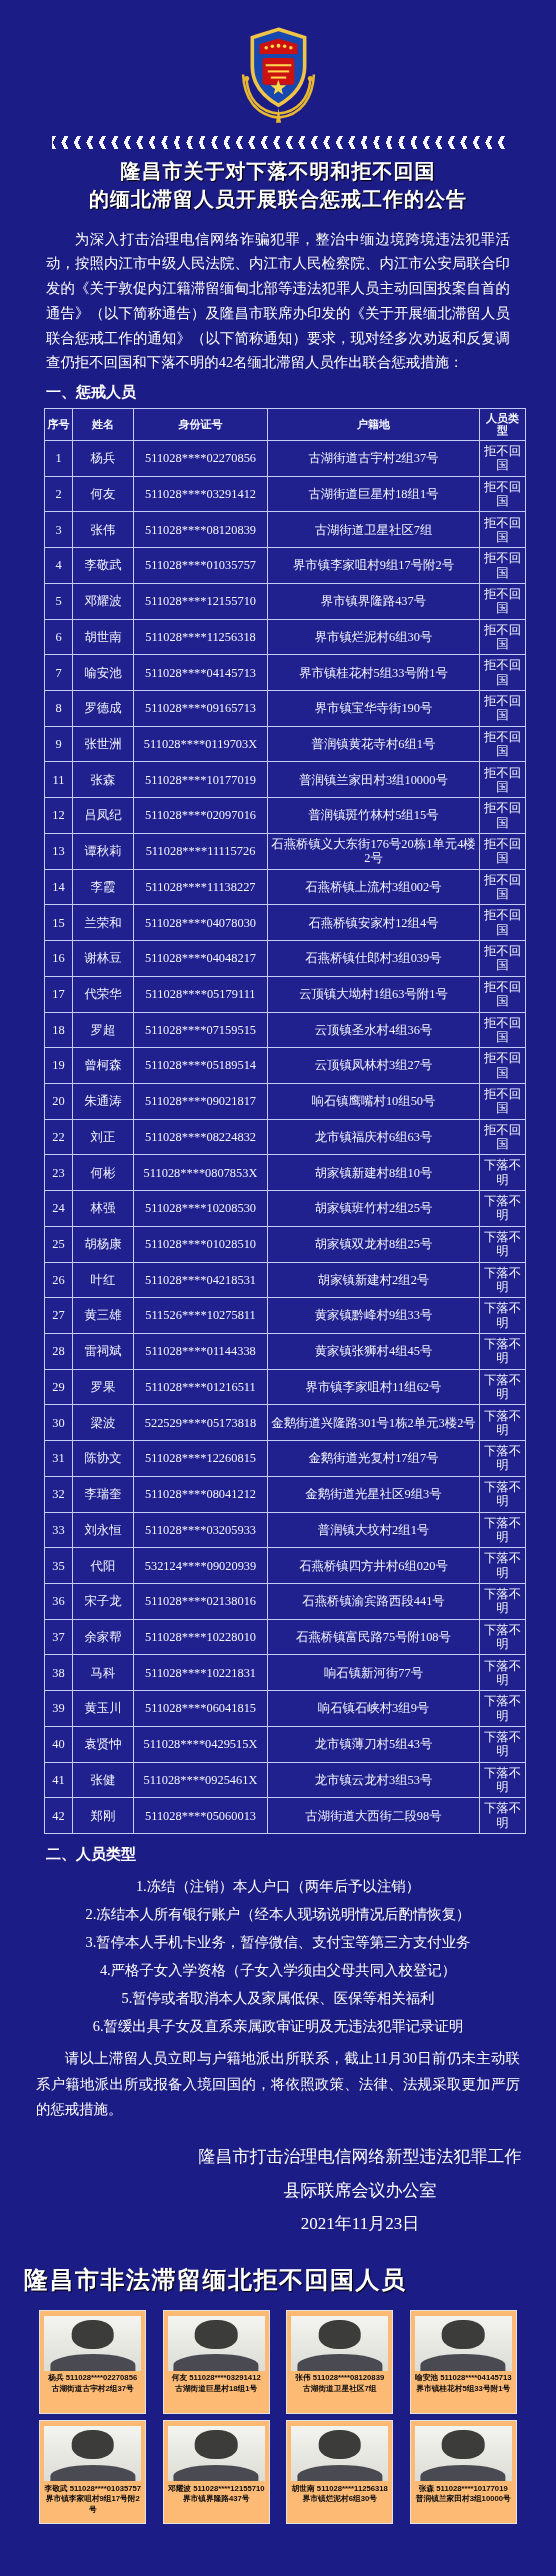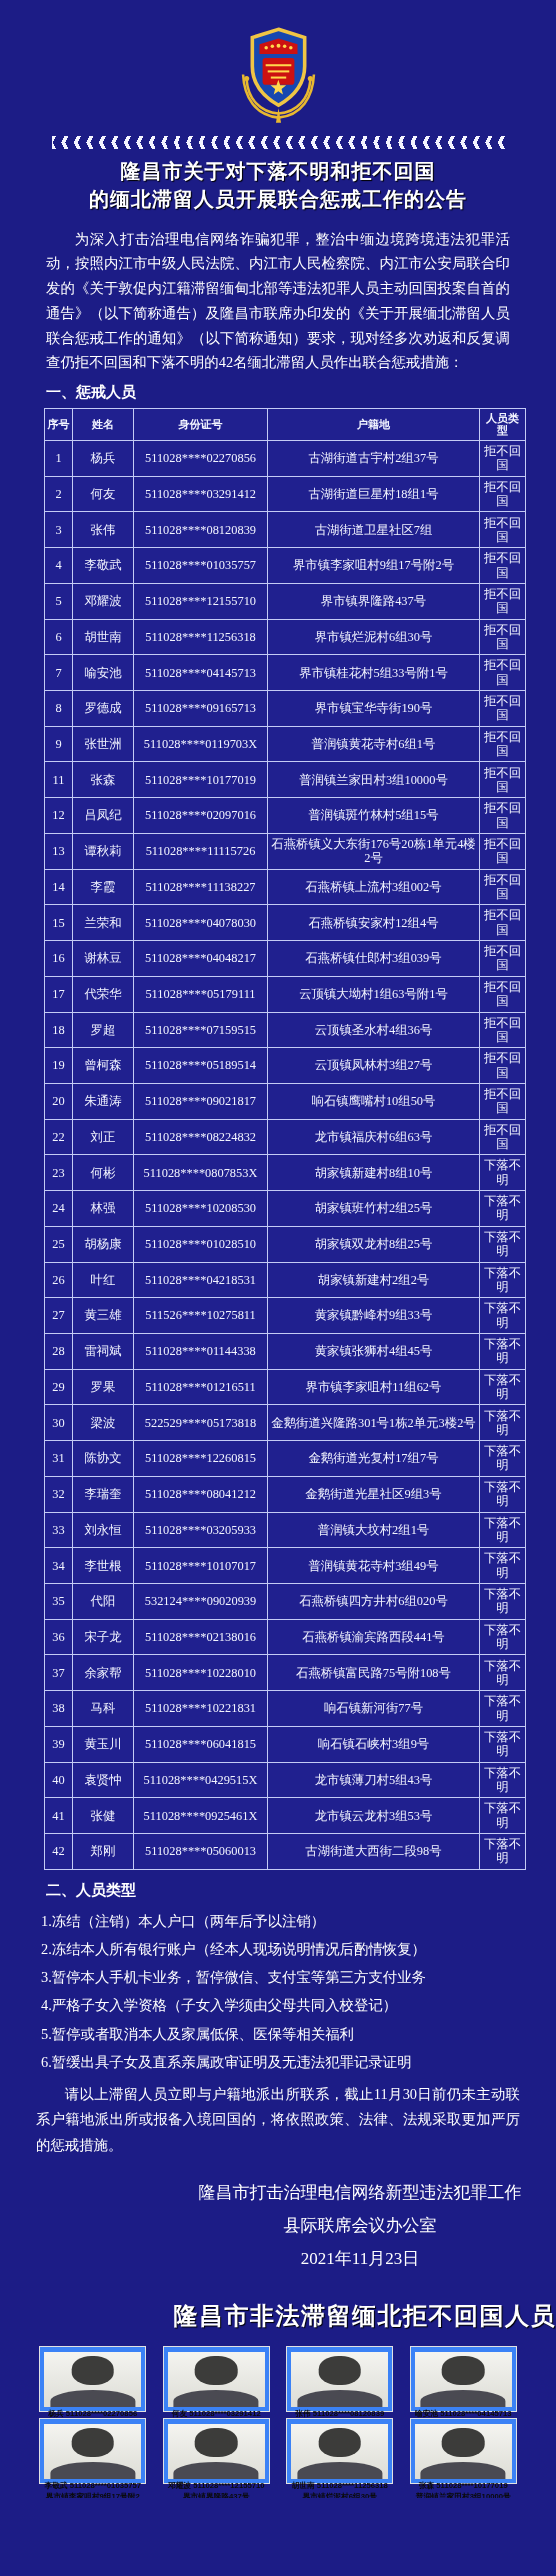--- a/index.html
+++ b/index.html
@@ -37,37 +37,37 @@
     font-size: 12.4px; line-height: 1.15; padding: 3.1px 1.5px; height: 16.5px;
     overflow: hidden; }
   .notice-table th { font-size: 11px; font-weight: bold; }
   .col-seq  { width: 28px; }
   .col-name { width: 61px; }
   .col-id   { width: 134px; }
   .col-addr { width: 212px; }
   .col-type { width: 46px; }
 
   
-  .measures { width: 474px; margin: 7.2px auto 0 auto; }
+  .measures { width: 474px; margin: 7.2px auto 0 auto; text-align: center; }
   .measures .m-line { font-size: 14.4px; line-height: 1.95; }
   .closing { width: 484px; margin: 6px auto 0 auto; font-size: 14.4px; line-height: 1.78;
     text-align: justify; text-indent: 2em; }
 
   
   .signature { width: 330px; margin: 17.5px 31px 0 auto; text-align: center;
     font-size: 17px; line-height: 1.95; }
 
   
-  .gallery-title { text-align: right; font-family: "Liberation Sans", sans-serif;
+  .gallery-title { text-align: left; font-family: "Liberation Sans", sans-serif;
     font-weight: 900; font-size: 24px; letter-spacing: 1.5px; text-shadow: 1px 1px 1px #000;
-    margin: 24px 0 14.4px 0; }
+    margin: 24px 0 14.4px 0; padding-left: 24px; }
   .grid { display: grid; grid-template-columns: repeat(4, 107px); gap: 6.2px 16.5px;
     justify-content: center; }
-  .card { background: #3b82f6; border: 0.5px solid #e2e2e2; padding: 4.6px 4.1px 5.2px 4.1px;
-    box-sizing: border-box; height: 66px; }
+  .card { background: #fdba74; border: 0.5px solid #e2e2e2; padding: 4.6px 4.1px 5.2px 4.1px;
+    box-sizing: border-box; height: 104px; }
   .photo { height: 55px; background: linear-gradient(#f4f4f0, #ddddd6); position: relative;
     overflow: hidden; }
   .photo::before { content: ""; position: absolute; top: 8%; left: 50%;
     transform: translateX(-50%); width: 44%; height: 52%; background: #3c3c3a;
     border-radius: 46% 46% 44% 44%; }
   .photo::after { content: ""; position: absolute; bottom: -10%; left: 50%;
     transform: translateX(-50%); width: 88%; height: 40%; background: #4a4a52;
     border-radius: 50% 50% 0 0; }
   .caption { margin-top: 2.6px; color: #0a0a0a; font-family: "Liberation Sans", sans-serif;
     font-weight: bold; font-size: 7.7px; line-height: 1.4; text-align: center; }
@@ -390,27 +390,20 @@
         </tr>
 
         <tr>
           <td>33</td>
           <td>刘永恒</td>
           <td>511028****03205933</td>
           <td>普润镇大坟村2组1号</td>
           <td>下落不明</td>
         </tr>
 
-        <tr>
-          <td>34</td>
-          <td>李世根</td>
-          <td>511028****10107017</td>
-          <td>普润镇黄花寺村3组49号</td>
-          <td>下落不明</td>
-        </tr>
 
         <tr>
           <td>35</td>
           <td>代阳</td>
           <td>532124****09020939</td>
           <td>石燕桥镇四方井村6组020号</td>
           <td>下落不明</td>
         </tr>
 
         <tr>

